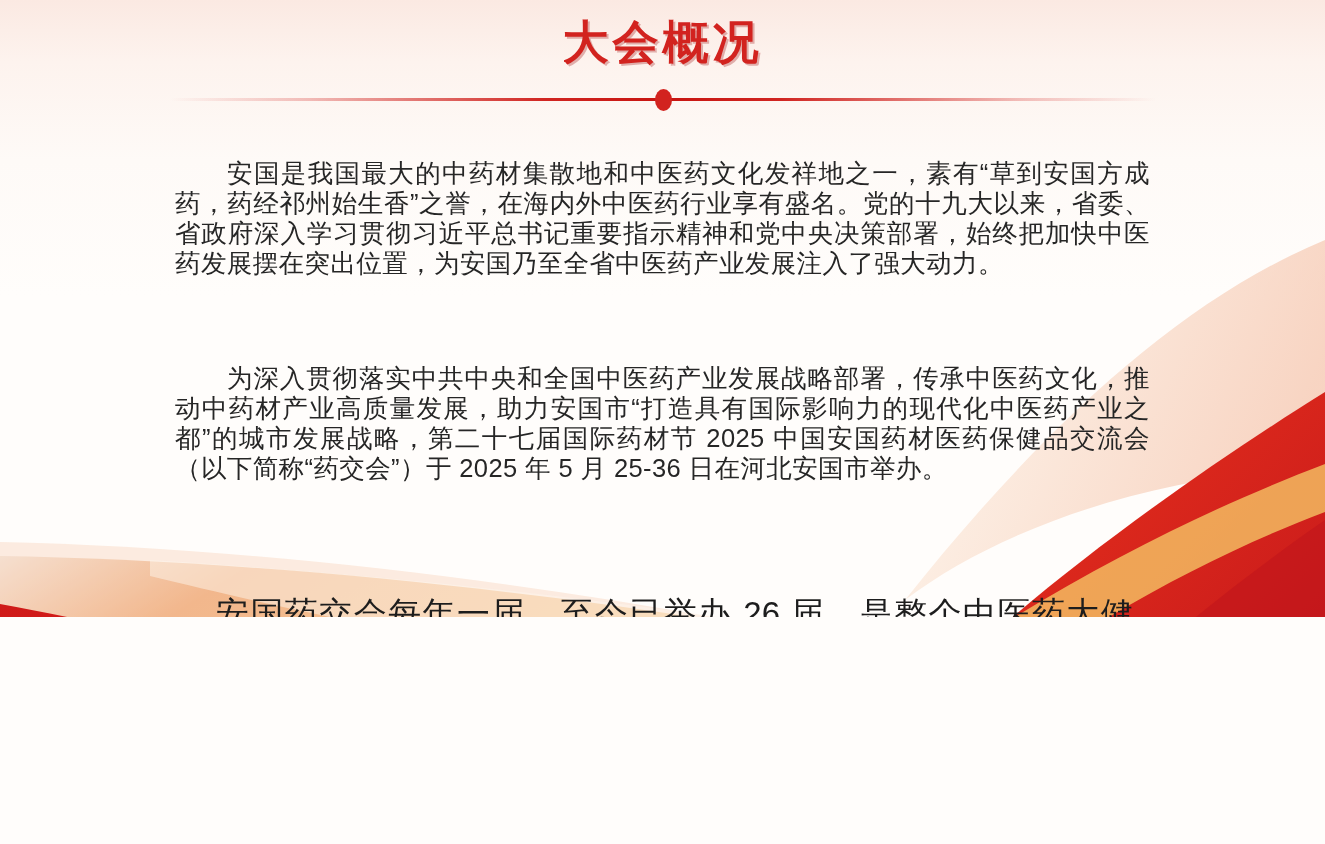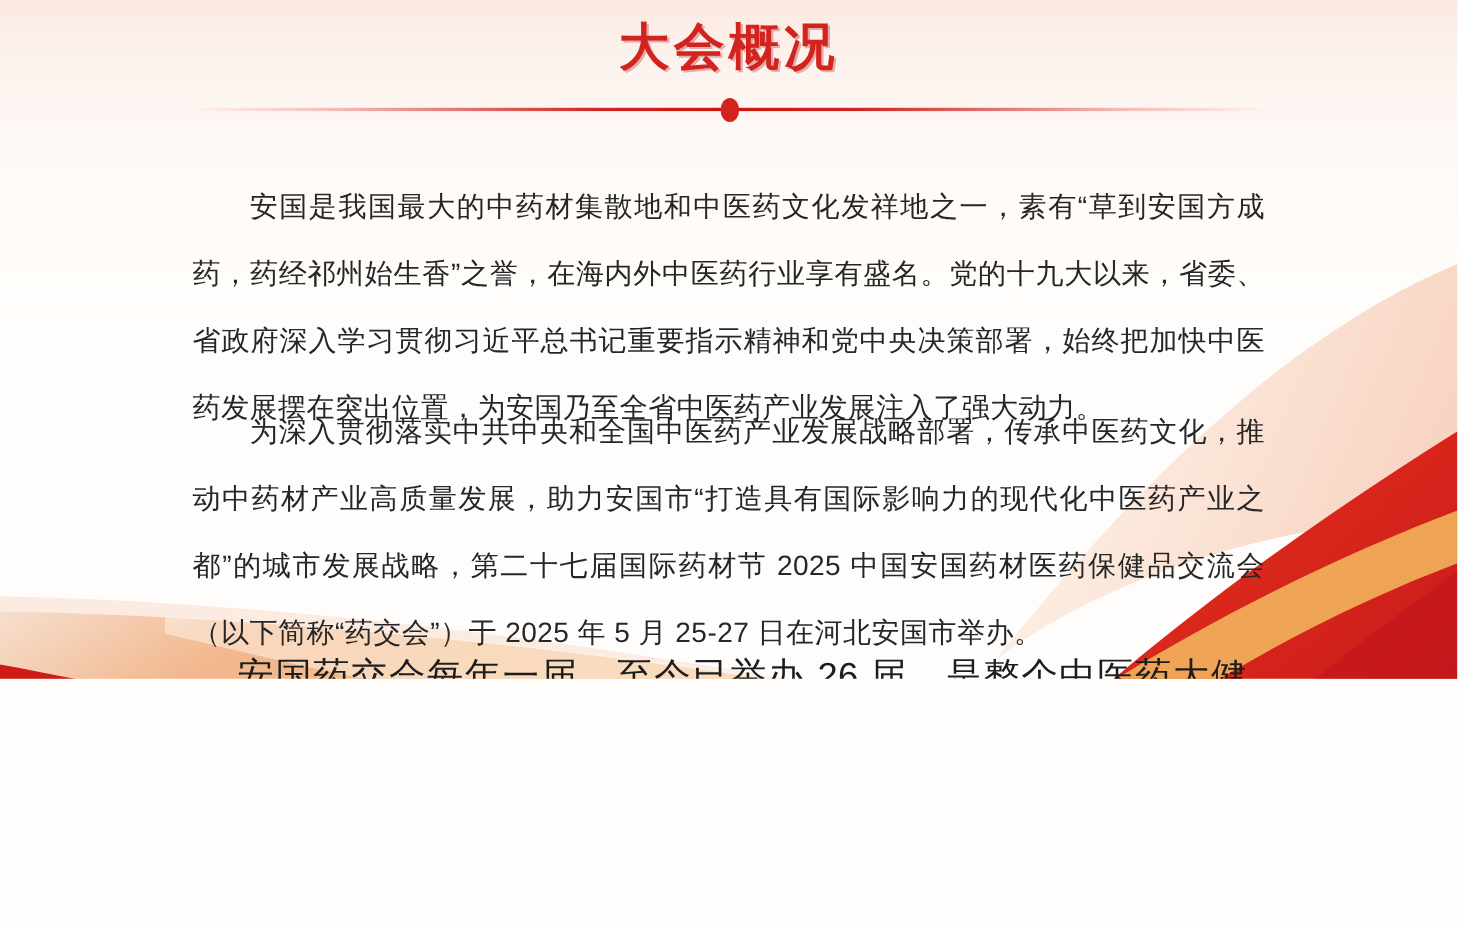--- a/index.html
+++ b/index.html
@@ -97,21 +97,21 @@
     text-align: justify;
     text-justify: inter-ideograph;
   }
 
   
   .para-sans {
     left: 175px;
     width: 975px;
     font-family: "Liberation Sans", "DejaVu Sans", sans-serif;
     font-size: 25.5px;
-    line-height: 61px;
+    line-height: 30px;
     letter-spacing: 0.4px;
     text-indent: 52px;
   }
   #para-1 { top: 132px; }
   #para-2 { top: 337px; }
 
   
   .para-serif {
     left: 162px;
     width: 972px;
@@ -213,20 +213,20 @@
 
   <div class="header">
     <h1 class="page-title">大会概况</h1>
   </div>
   <div class="divider"></div>
   <div class="divider-dot"></div>
 
   <div class="content">
     <p class="para para-sans" id="para-1">安国是我国最大的中药材集散地和中医药文化发祥地之一，素有“草到安国方成药，药经祁州始生香”之誉，在海内外中医药行业享有盛名。党的十九大以来，省委、省政府深入学习贯彻习近平总书记重要指示精神和党中央决策部署，始终把加快中医药发展摆在突出位置，为安国乃至全省中医药产业发展注入了强大动力。</p>
 
-    <p class="para para-sans" id="para-2">为深入贯彻落实中共中央和全国中医药产业发展战略部署，传承中医药文化，推动中药材产业高质量发展，助力安国市“打造具有国际影响力的现代化中医药产业之都”的城市发展战略，第二十七届国际药材节 2025 中国安国药材医药保健品交流会（以下简称“药交会”）于 2025 年 5 月 25-27 日在河北安国市举办。</p>
+    <p class="para para-sans" id="para-2">为深入贯彻落实中共中央和全国中医药产业发展战略部署，传承中医药文化，推动中药材产业高质量发展，助力安国市“打造具有国际影响力的现代化中医药产业之都”的城市发展战略，第二十七届国际药材节 2025 中国安国药材医药保健品交流会（以下简称“药交会”）于 2025 年 5 月 25-36 日在河北安国市举办。</p>
 
     <p class="para para-serif" id="para-3">安国药交会每年一届，至今已举办 26 届，是整个中医药大健康产业的盛事。随着社会和科技的发展，药交会逐渐走向创新型、开放型，在发扬本地“中医药”经典的同时，更多是提供行业交流的机会，实现多行业、多品类、多区域的优势共享，合作共赢的发展理念。本次药交会，展览面积 3 万平方米，1000 多家企业参与，参观人次达 8 万余人。</p>
 
     <p class="para" id="para-4">安国药交会专注于打造“展商 - 观众”精准对接平台，控品质、助发展，必将使安国“药都”的金字招牌更加闪亮！</p>
   </div>
 
 </div>
 
 </body></html>

